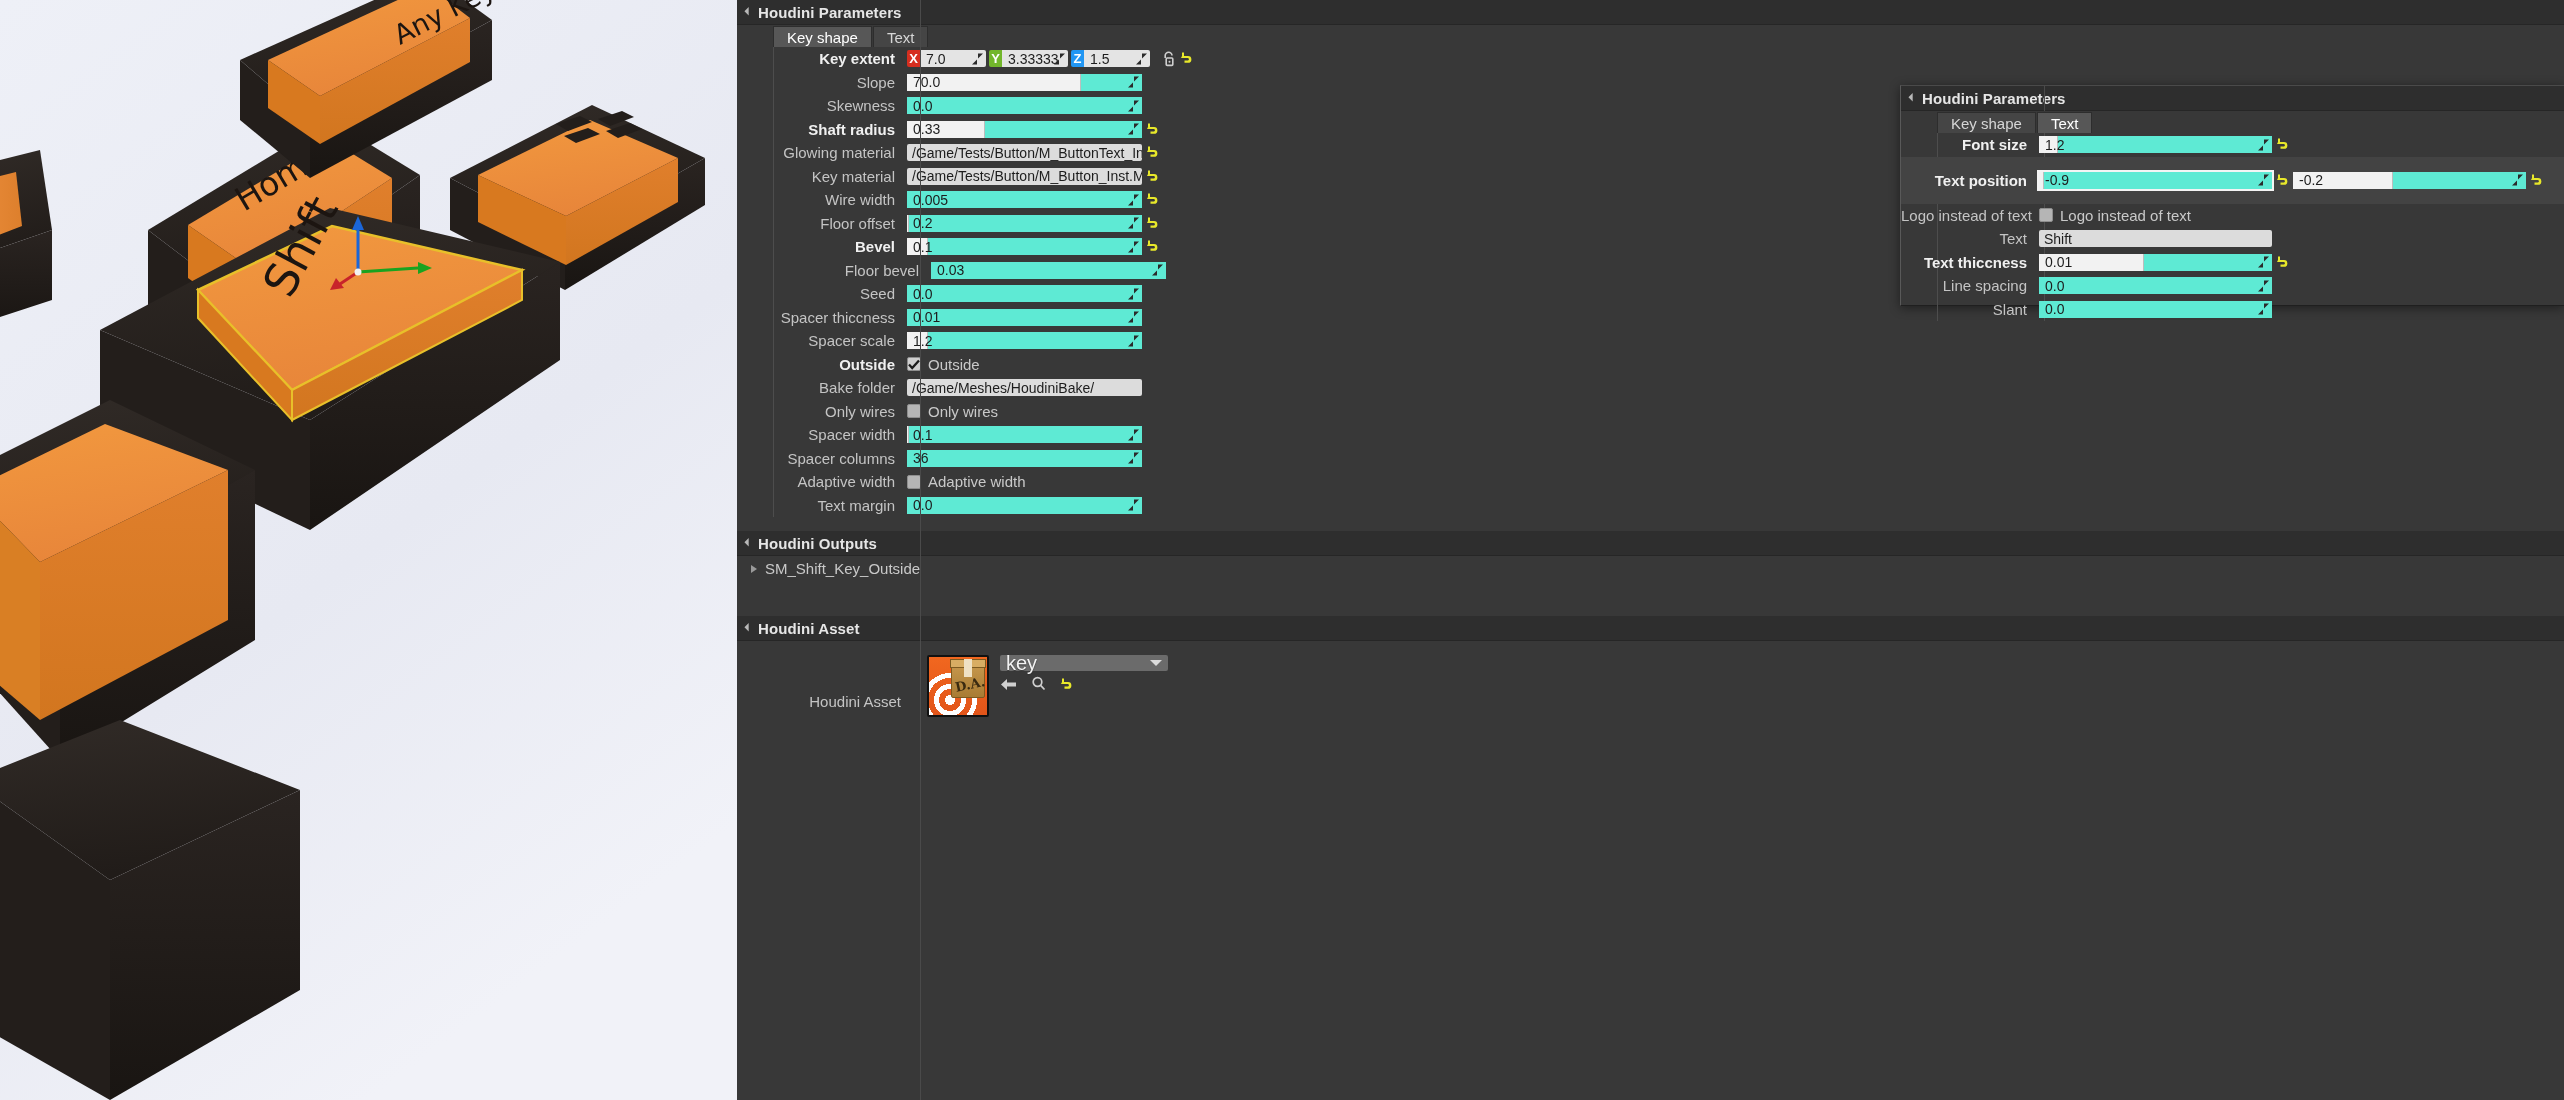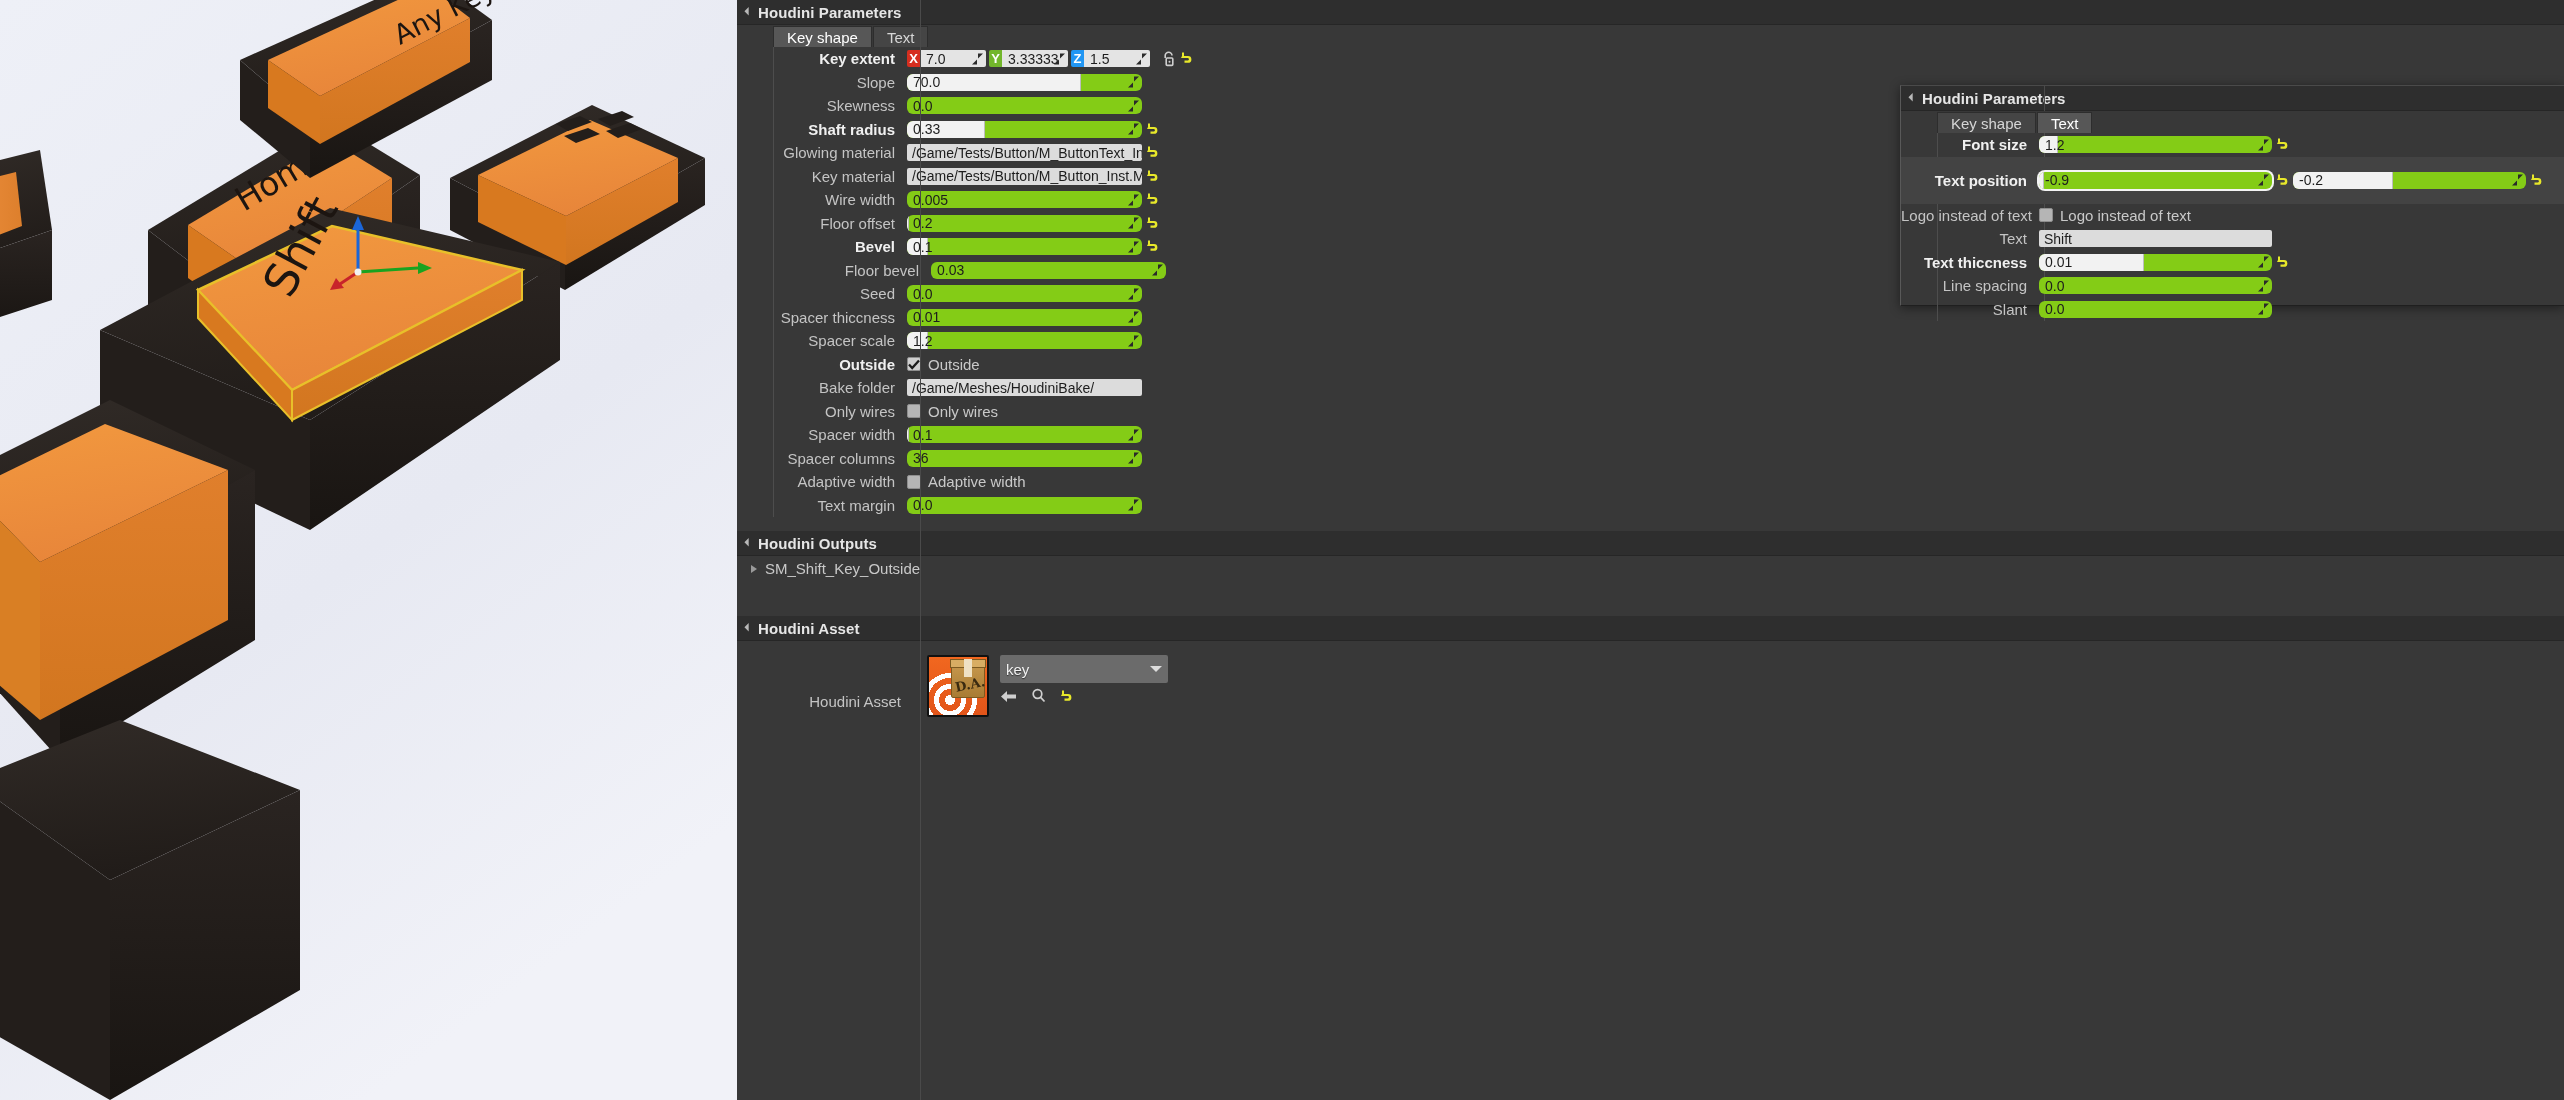--- a/index.html
+++ b/index.html
@@ -100,22 +100,22 @@
   .rows-border {
     position:absolute; left:36px; right:0; top:0; bottom:0;
     border-left:1px solid #4d4d4d;
     pointer-events:none;
   }
 
   
   .numfld {
     position: relative;
     height: 17px;
-    background: #84cc16;
-    border-radius: 6px;
+    background: #5eead4;
+    border-radius: 0;
     display: flex; align-items: center;
     overflow: hidden;
     color: #1d1d1d;
     font-size: 14px;
     cursor: text;
   }
   .numfld .fill {
     position: absolute; left: 0; top: 0; bottom: 0;
     background: #f2f2f2;
     border-right: 1px solid #bdbdbd;
@@ -234,23 +234,23 @@
     position:absolute;left:12px;top:-2px;width:8px;height:18px;
     background:#efe1c4;
   }
   .asset-thumb .box .da {
     position:absolute;left:3px;top:16px;
     font-family:"DejaVu Serif", serif;
     font-weight:bold;font-size:13px;color:#3a2a10;
     transform:rotate(-12deg);
   }
   .combo {
-    height:28px;background:#6b6b6b;border-radius:2px;
+    height:16px;background:#6b6b6b;border-radius:2px;
     display:flex;align-items:center;justify-content:space-between;
-    padding:0 6px;color:#f2f2f2;font-size:15px;cursor:pointer;
+    padding:0 6px;color:#f2f2f2;font-size:20px;cursor:pointer;
   }
   .combo .cv { text-shadow: 0 1px 1px #333; }
   .combo .dn {
     width:0;height:0;border-left:6px solid transparent;
     border-right:6px solid transparent;border-top:6px solid #dcdcdc;
   }
   .assetbtns { display:flex;align-items:center;gap:14px;margin-top:5px; }
   .ibtn { cursor:pointer; }
 </style>
 </head>

